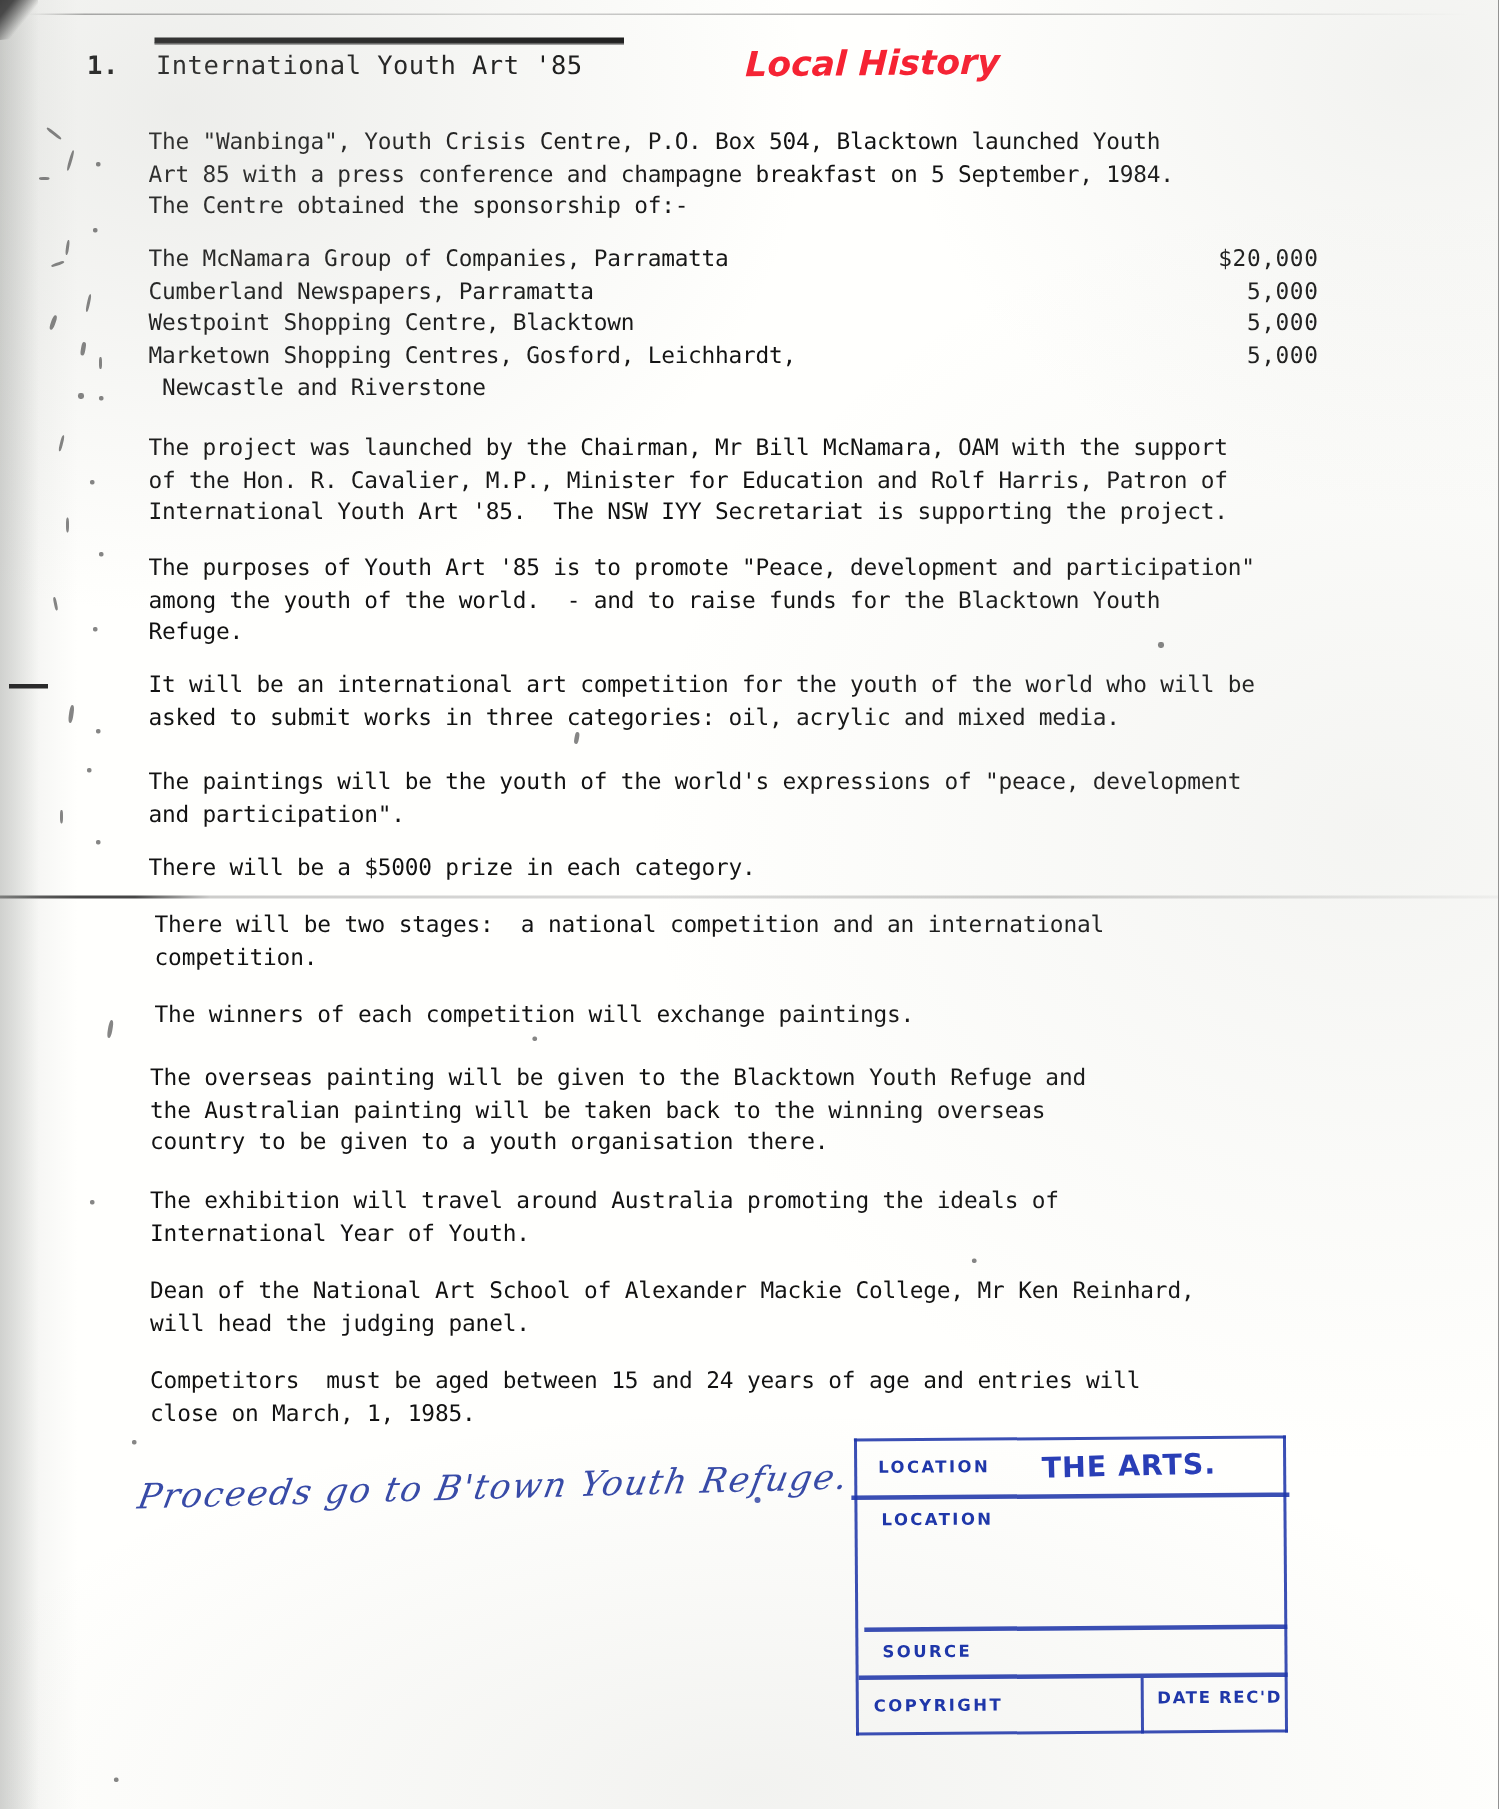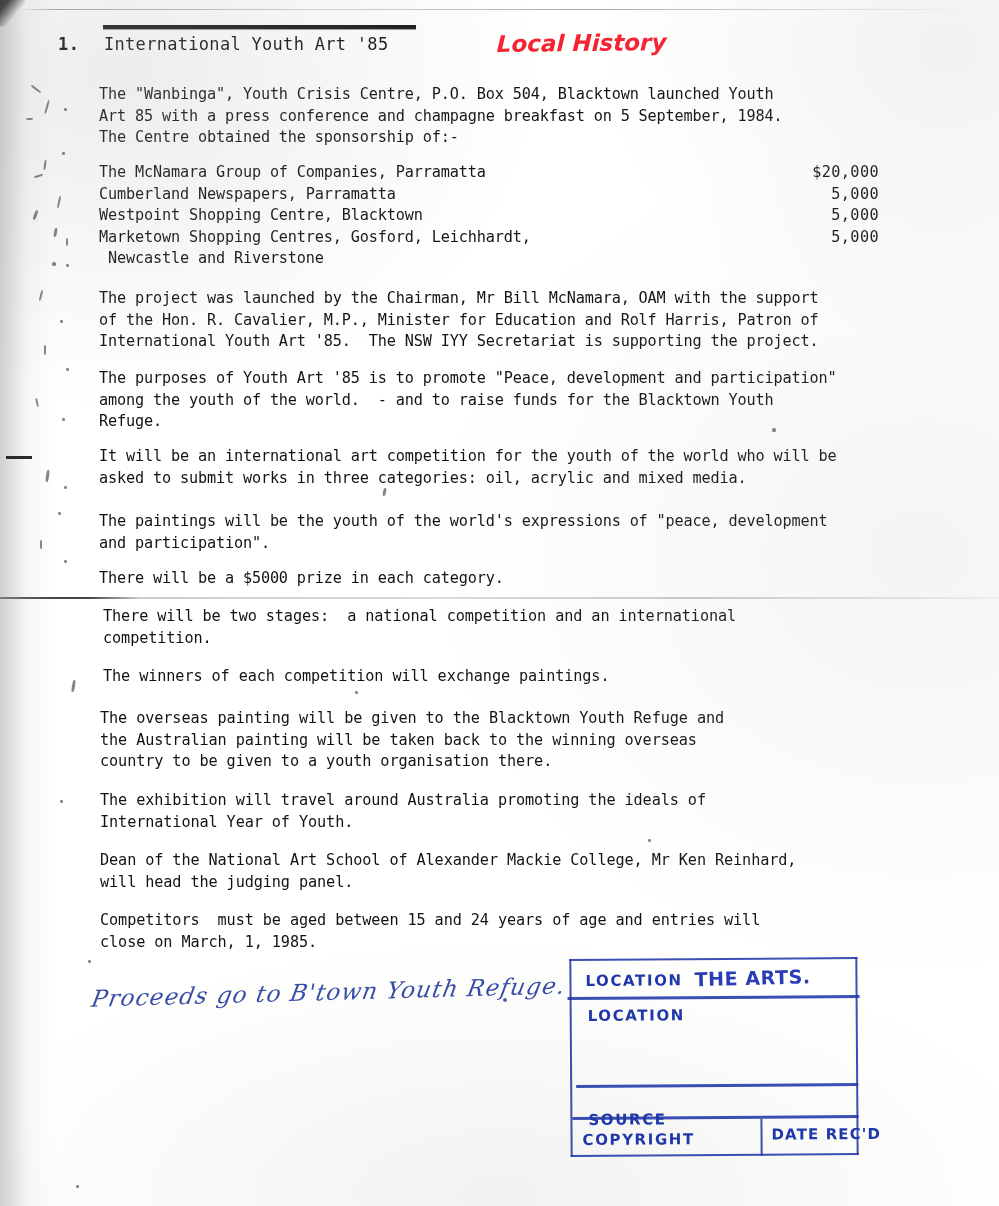--- a/index.html
+++ b/index.html
@@ -197,21 +197,21 @@
     left: 568px; top: 958px;
     width: 292px; height: 200px;
     z-index: 8;
     color: #2138a8;
     transform: rotate(-0.4deg);
   }
   .lib-stamp .lbl {
     position: absolute;
     font-family: "DejaVu Sans", "Liberation Sans", sans-serif;
     font-weight: 700;
-    font-size: 15px;
+    font-size: 11px;
     letter-spacing: 1.6px;
     color: #2138a8;
     white-space: nowrap;
   }
   .stamp-line {
     position: absolute;
     background: #2138a8;
     opacity: 0.88;
   }
   .stamp-value {
@@ -339,21 +339,21 @@
     <div class="stamp-line" style="left:2px; top:0px; width:2px; height:198px;"></div>
     <div class="stamp-line" style="left:288px; top:0px; width:2px; height:198px;"></div>
     <div class="stamp-line" style="left:192px; top:161px; width:2px; height:37px;"></div>
 
     <span class="lbl" style="left:18px; top:13px;">LOCATION</span>
     <span class="stamp-value" style="left:127px; top:9px;">THE ARTS.</span>
 
     <span class="lbl" style="left:20px; top:48px;">LOCATION</span>
     <span class="stamp-value" style="left:120px; top:46px;"></span>
 
-    <span class="lbl" style="left:20px; top:136px;margin-top:16px;">SOURCE</span>
+    <span class="lbl" style="left:20px; top:136px;">SOURCE</span>
     <span class="stamp-value" style="left:120px; top:134px;"></span>
 
     <span class="lbl" style="left:14px; top:172px;">COPYRIGHT</span>
     <span class="stamp-value" style="left:110px; top:170px;"></span>
 
     <span class="lbl" style="left:203px; top:168px; letter-spacing:1.1px;">DATE REC'D</span>
     <span class="stamp-value" style="left:203px; top:182px;"></span>
   </div>
 
 </div>

